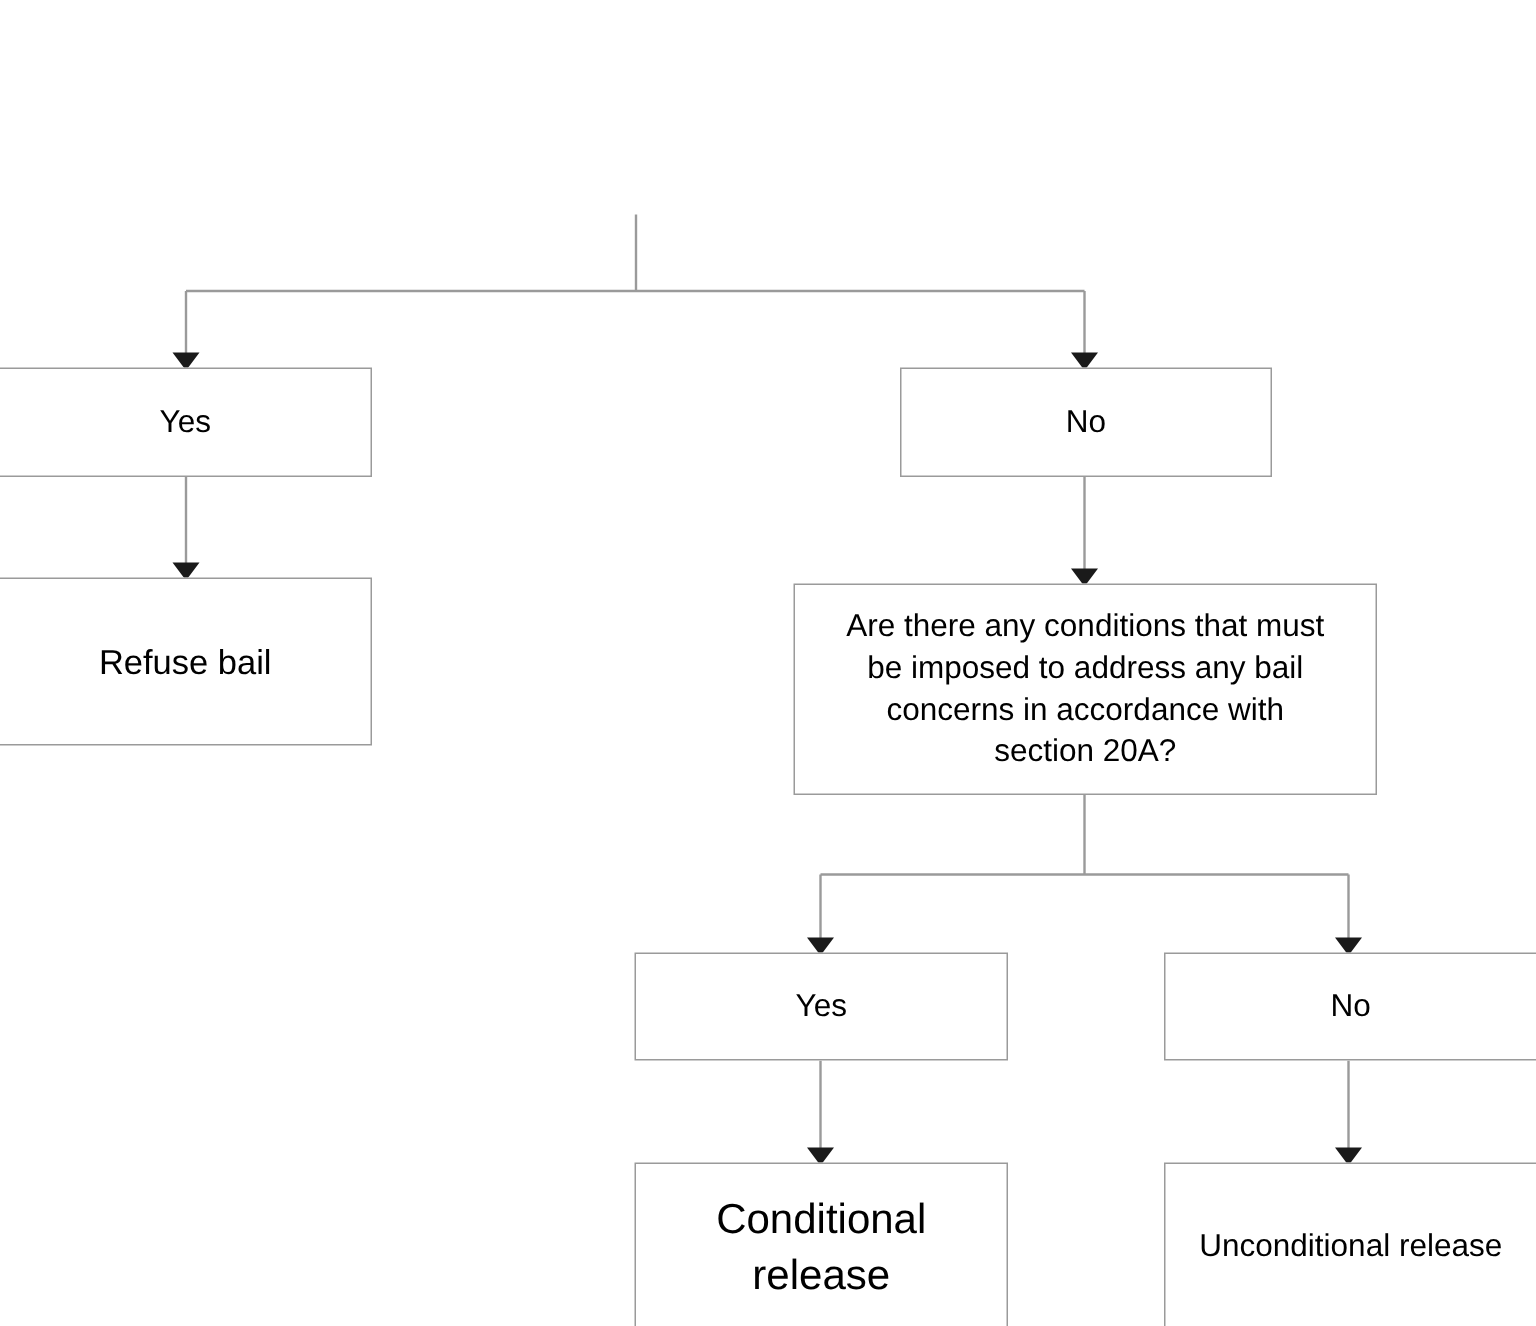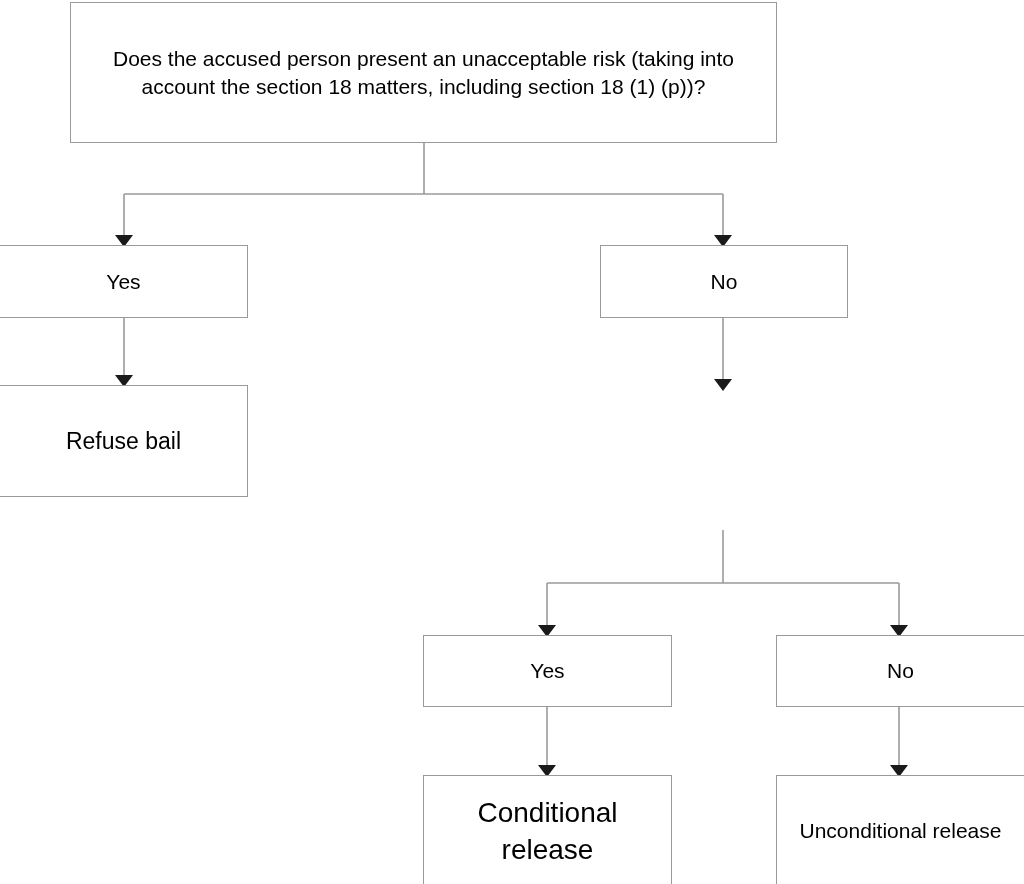--- a/index.html
+++ b/index.html
@@ -128,37 +128,39 @@
     <path class="conn-line" d="M 899 583 L 899 628"></path>
     <polygon class="arrow-head" points="890,625 908,625 899,637"></polygon>
 
     <path class="conn-line" d="M 547 707 L 547 768"></path>
     <polygon class="arrow-head" points="538,765 556,765 547,777"></polygon>
 
     <path class="conn-line" d="M 899 707 L 899 768"></path>
     <polygon class="arrow-head" points="890,765 908,765 899,777"></polygon>
   </svg>
 
-  <div class="node" id="node-root-question">
-    <span class="label">Does the accused person present an unacceptable risk (taking into
-account the section 18 matters, including section 18 (1) (p))?</span>
-  </div>
 
   <div class="node" id="node-branch-yes">
     <span class="label">Yes</span>
   </div>
 
   <div class="node" id="node-branch-no">
     <span class="label">No</span>
   </div>
 
   <div class="node" id="node-refuse-bail">
     <span class="label">Refuse bail</span>
   </div>
 
+  <div class="node" id="node-conditions-question">
+    <span class="label">Are there any conditions that must
+be imposed to address any bail
+concerns in accordance with
+section 20A?</span>
+  </div>
 
   <div class="node" id="node-conditions-yes">
     <span class="label">Yes</span>
   </div>
 
   <div class="node" id="node-conditions-no">
     <span class="label">No</span>
   </div>
 
   <div class="node" id="node-conditional-release">

